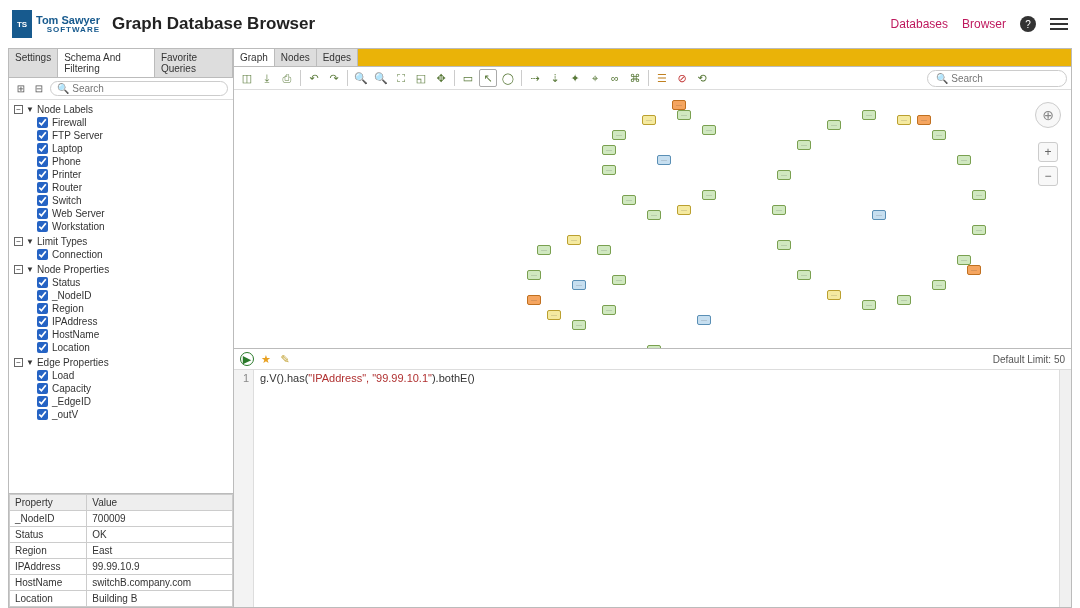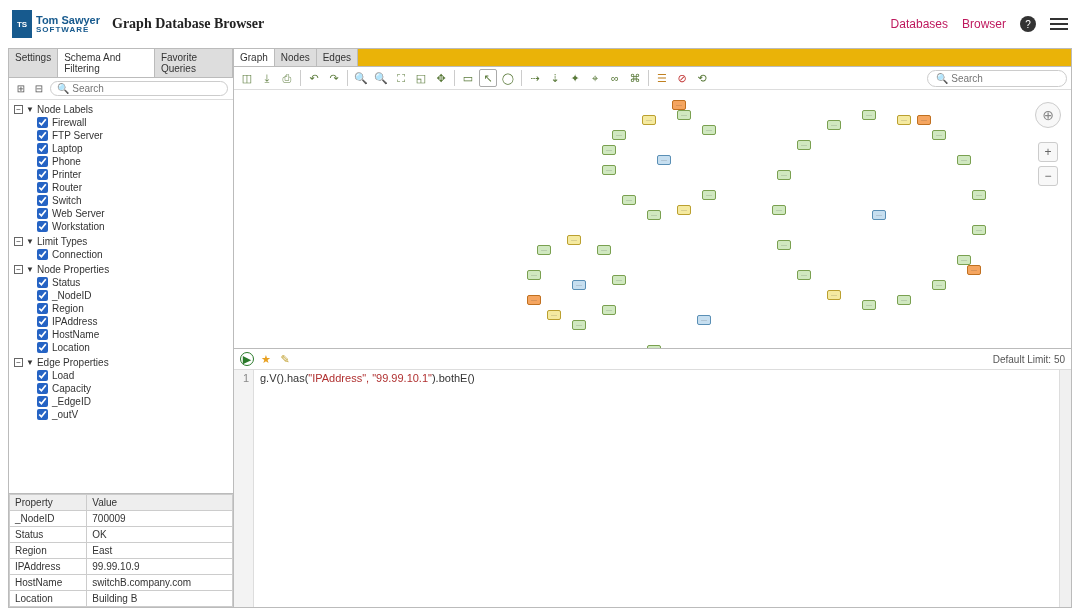--- a/index.html
+++ b/index.html
@@ -1,25 +1,25 @@
 <!DOCTYPE html>
 <html><head>
 <meta charset="utf-8">
 <style>
 * { box-sizing: border-box; margin: 0; padding: 0; font-family: Arial, sans-serif; }
 body { width: 1080px; height: 608px; background: #fff; font-size: 11px; color: #333; overflow: hidden; }
 .app { display: flex; flex-direction: column; height: 100%; padding: 0 8px; }
-.header { display: flex; align-items: center; height: 48px; padding: 0 4px; }
+.header { display: flex; align-items: center; height: 48px; padding: 0 4px; text-align: right; }
 .logo { display: flex; align-items: center; margin-right: 12px; }
 .logo-box { width: 20px; height: 28px; background: #175a8e; margin-right: 4px; display: flex; align-items: center; justify-content: center; }
 .logo-box::before { content: "TS"; color: #fff; font-size: 8px; font-weight: bold; }
 .logo-text { display: flex; flex-direction: column; color: #175a8e; font-weight: bold; line-height: 1.1; }
 .logo-text .l1 { font-size: 11px; }
 .logo-text .l2 { font-size: 8px; letter-spacing: 1px; }
-.title { font-size: 14px; font-weight: bold; color: #222; font-family: Liberation Serif, serif; }
+.title { font-size: 17px; font-weight: bold; color: #222; }
 .header-spacer { flex: 1; }
 .header-links { display: flex; align-items: center; gap: 14px; font-size: 12px; }
 .header-links a { color: #be185d; text-decoration: none; cursor: pointer; }
 .help-icon { width: 16px; height: 16px; border-radius: 50%; background: #333; color: #fff; display: flex; align-items: center; justify-content: center; font-size: 10px; cursor: pointer; }
 .menu-icon { cursor: pointer; display: flex; flex-direction: column; gap: 3px; }
 .menu-icon div { width: 18px; height: 2px; background: #333; }
 
 .main { display: flex; flex: 1; border: 1px solid #bbb; overflow: hidden; }
 .left-pane { width: 225px; display: flex; flex-direction: column; border-right: 1px solid #bbb; }
 .tab-bar { display: flex; background: #eab308; border-bottom: 1px solid #bbb; font-size: 10px; }

